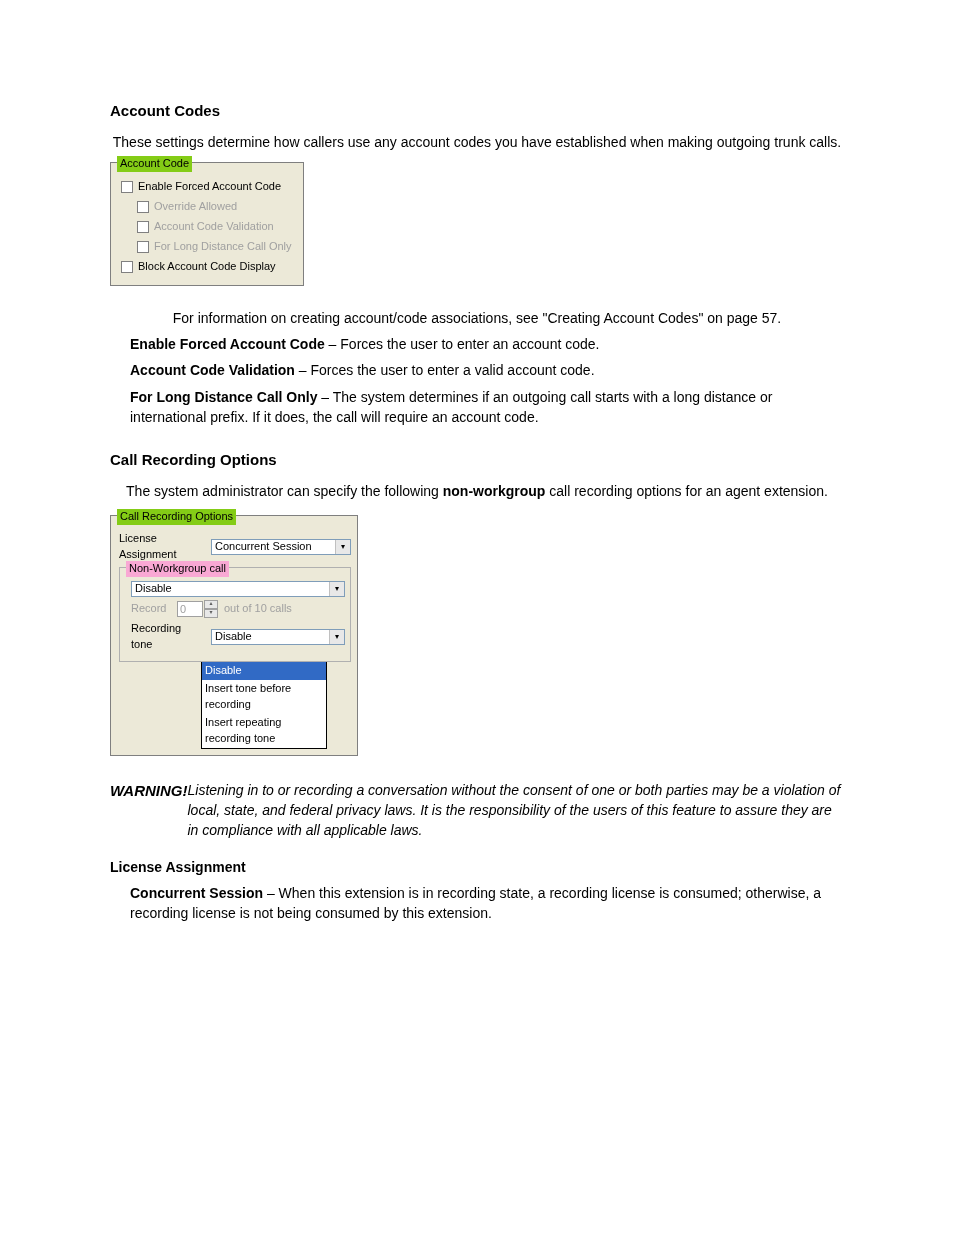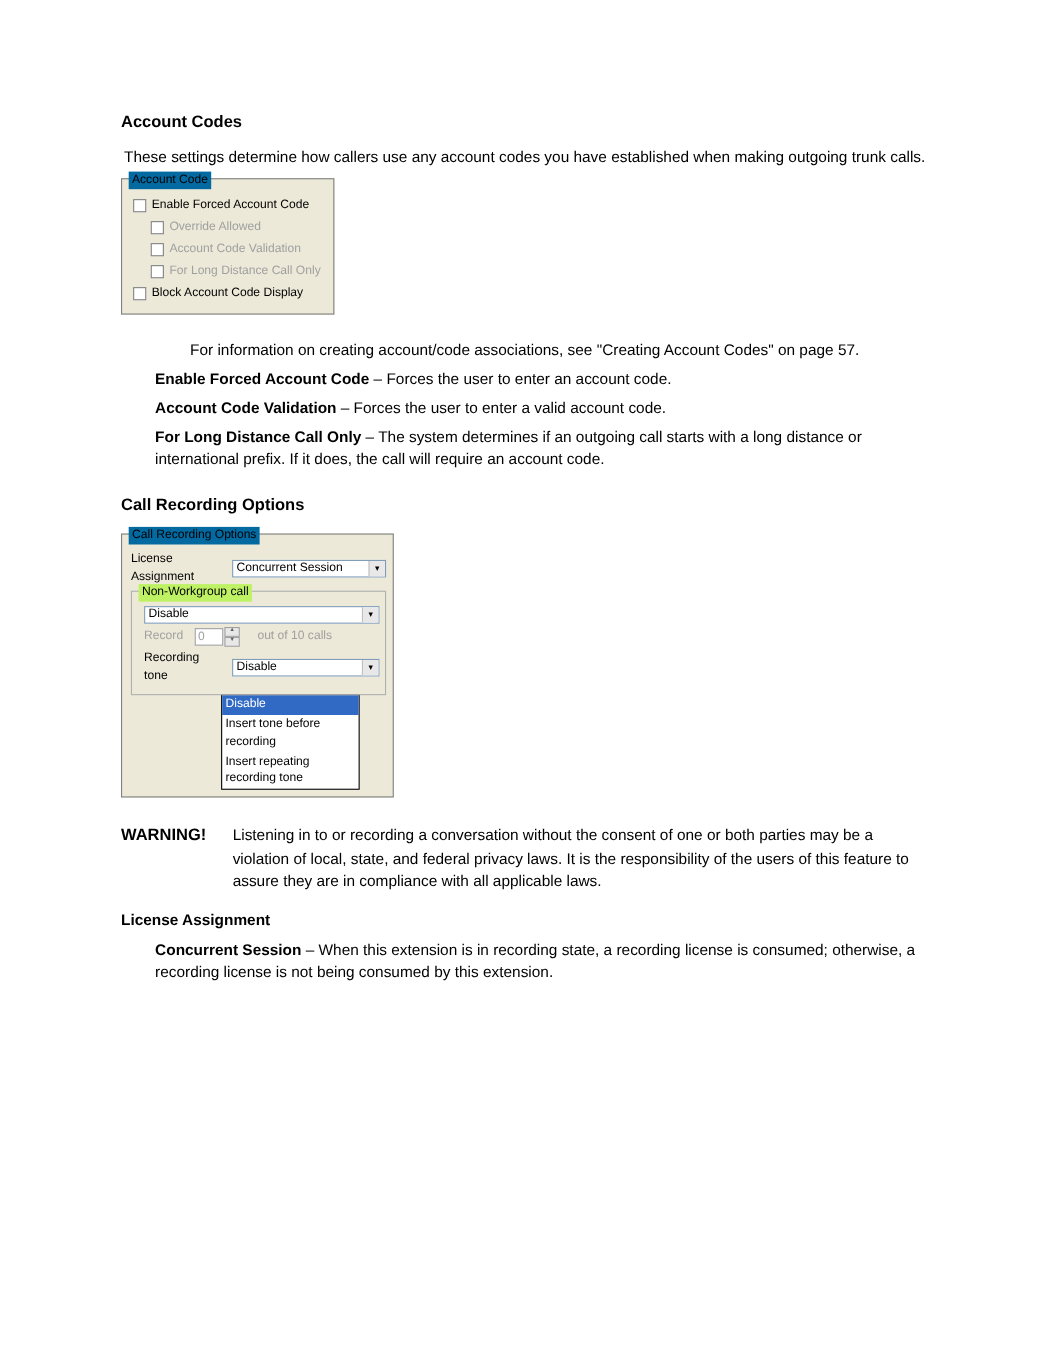--- a/index.html
+++ b/index.html
@@ -16,37 +16,37 @@
     min-height: 1235px;
     box-sizing: border-box;
     padding: 80px 110px 60px 110px;
   }
   .heading {
     font-weight: bold;
     font-size: 15px;
     margin: 20px 0 10px 0;
   }
   p { margin: 6px 0; text-align: center; }
-  .bullet-block { margin: 6px 0 6px 31px; }
+  .bullet-block { margin: 6px 0 6px 20px; }
   .bold { font-weight: bold; }
 
   
   .groupbox {
     border: 1px solid #7f7f7f;
     position: relative;
     background: #ece9d8;
     font-family: Tahoma, Arial, sans-serif;
     font-size: 11px;
     color: #000;
   }
   .groupbox .legend {
     position: absolute;
     top: -7px;
     left: 6px;
-    background: #0369a1;
+    background: #84cc16;
     padding: 0 3px;
     font-size: 11px;
   }
   .chk-row {
     display: flex;
     align-items: center;
     gap: 5px;
     margin: 4px 0;
   }
   .chk {
@@ -102,21 +102,21 @@
   .inner-group {
     border: 1px solid #b0b0b0;
     position: relative;
     margin-top: 4px;
     padding: 10px 5px 5px 5px;
   }
   .inner-group .legend2 {
     position: absolute;
     top: -7px;
     left: 6px;
-    background: #bef264;
+    background: #f9a8d4;
     padding: 0 3px;
     font-size: 11px;
   }
   .spinner {
     display: flex;
     align-items: center;
   }
   .spinner input {
     width: 20px;
     height: 14px;
@@ -152,22 +152,23 @@
     padding: 1px 3px;
   }
   .dd-list .opt.sel {
     background: #316ac5;
     color: #fff;
   }
 
   .warning-row {
     display: flex;
     align-items: flex-start;
-    gap: 24px;
+    gap: 0;
     margin: 24px 0 14px 0;
+    font-style: italic;
   }
   .warning-label {
     font-weight: bold;
     font-size: 15px;
     min-width: 70px;
   }
   .warning-body {
     flex: 1;
   }
   .sub-head {
@@ -217,20 +218,23 @@
     <span class="bold">Enable Forced Account Code</span><span> – Forces the user to enter an account code.</span>
   </div>
   <div class="bullet-block">
     <span class="bold">Account Code Validation</span><span> – Forces the user to enter a valid account code.</span>
   </div>
   <div class="bullet-block">
     <span class="bold">For Long Distance Call Only</span><span> – The system determines if an outgoing call starts with a long distance or international prefix. If it does, the call will require an account code.</span>
   </div>
 
   <div class="heading space-top">Call Recording Options</div>
+  <p>
+    <span>The system administrator can specify the following </span><span class="bold">non-workgroup</span><span> call recording options for an agent extension.</span>
+  </p>
 
   <div class="groupbox cro-group">
     <div class="legend">Call Recording Options</div>
 
     <div class="cro-row">
       <span style="width:86px">License Assignment</span>
       <div class="dropdown" style="flex:1">
         <span>Concurrent Session</span>
         <div class="arrow">▾</div>
       </div>
@@ -248,21 +252,21 @@
 
       <div class="cro-row">
         <span class="disabled-text" style="width:40px; margin-left:6px">Record</span>
         <div class="spinner">
           <input disabled="" value="0" style="">
           <div class="updn">
             <div>▴</div>
             <div>▾</div>
           </div>
         </div>
-        <span class="disabled-text" style="margin-left:10px">out of 10 calls</span>
+        <span class="disabled-text" style="">out of 10 calls</span>
       </div>
 
       <div class="cro-row">
         <span style="width:74px; margin-left:6px">Recording tone</span>
         <div class="dropdown" style="flex:1">
           <span>Disable</span>
           <div class="arrow">▾</div>
         </div>
       </div>
     </div>

